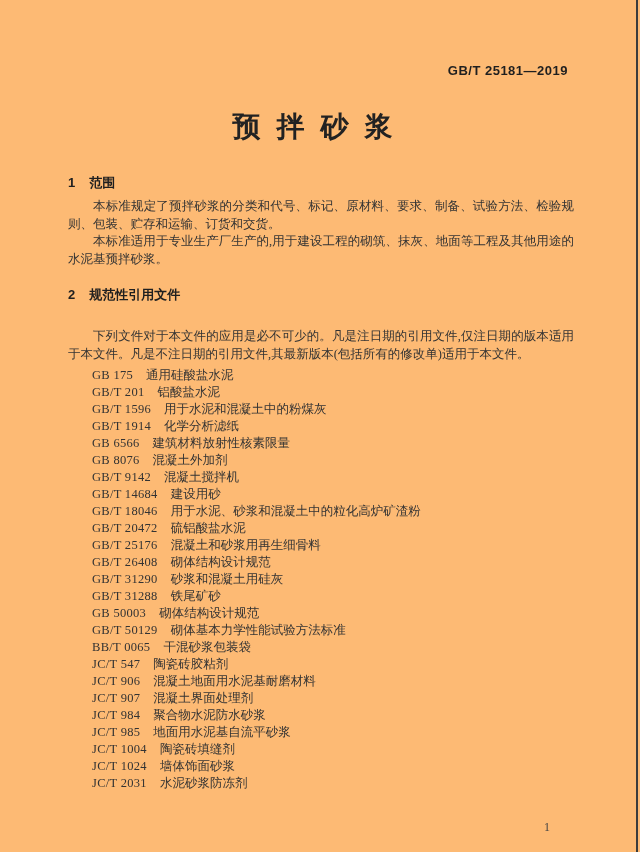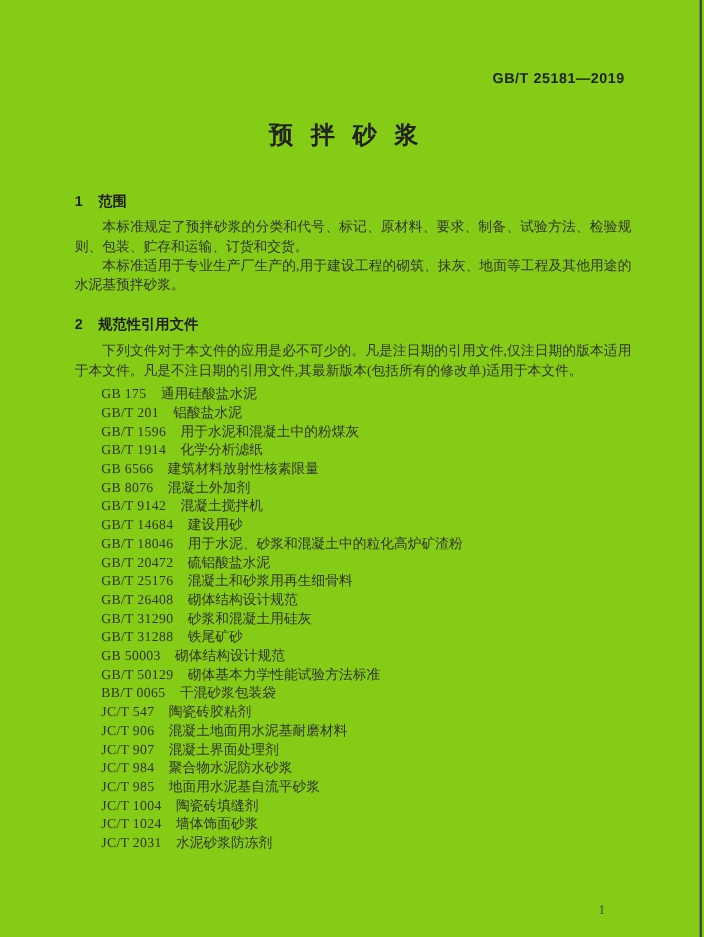--- a/index.html
+++ b/index.html
@@ -6,59 +6,59 @@
   body {
     width: 640px; height: 852px;
     background: #ffffff;
     position: relative;
     overflow: hidden;
     font-family: "Liberation Serif", serif;
     color: #333;
   }
   .page {
     position: absolute; inset: 0;
-    background: #84cc16;
+    background: #fdba74;
   }
   .scan-edge-right {
     position: absolute; top: 0; right: 2px;
     width: 2px; height: 852px;
     background: #3c3c3c;
   }
   .doc-code {
     position: absolute; top: 63px; right: 72px;
     font-family: "Liberation Sans", sans-serif;
     font-weight: bold; font-size: 13px;
     letter-spacing: 0.5px; color: #1f1f1f;
   }
   .doc-title {
     position: absolute; top: 108px; left: 0; width: 100%;
     box-sizing: border-box; padding-left: 1px;
     text-align: center;
     font-family: "Liberation Sans", sans-serif;
-    font-weight: bold; font-size: 22px;
+    font-weight: bold; font-size: 28px;
     letter-spacing: 16px; color: #222;
   }
   .content {
     position: absolute; top: 176px; left: 68px;
     width: 506px;
   }
   .section-heading {
     margin: 0; display: flex; align-items: baseline;
     font-family: "Liberation Sans", sans-serif;
     font-weight: bold; font-size: 13px;
     line-height: 14px; color: #1f1f1f;
   }
   .section-heading .sec-no { margin-right: 14px; }
   .para {
     margin: 0; font-size: 12.5px; line-height: 17.5px;
     text-indent: 2em; text-align: justify; color: #333;
   }
   .para.first { margin-top: 8px; }
   .heading-2 { margin-top: 20px; }
-  .intro { margin-top: 9px; }
+  .intro { margin-top: 26px; }
   .ref-list { margin-top: 4px; }
   .ref-row {
     padding-left: 24px;
     font-size: 12.5px; line-height: 17px;
     white-space: nowrap; color: #333;
   }
   .ref-code { margin-right: 13px; letter-spacing: 0.3px; }
   .page-number {
     position: absolute; top: 820px; left: 544px;
     font-size: 12px; color: #444;

